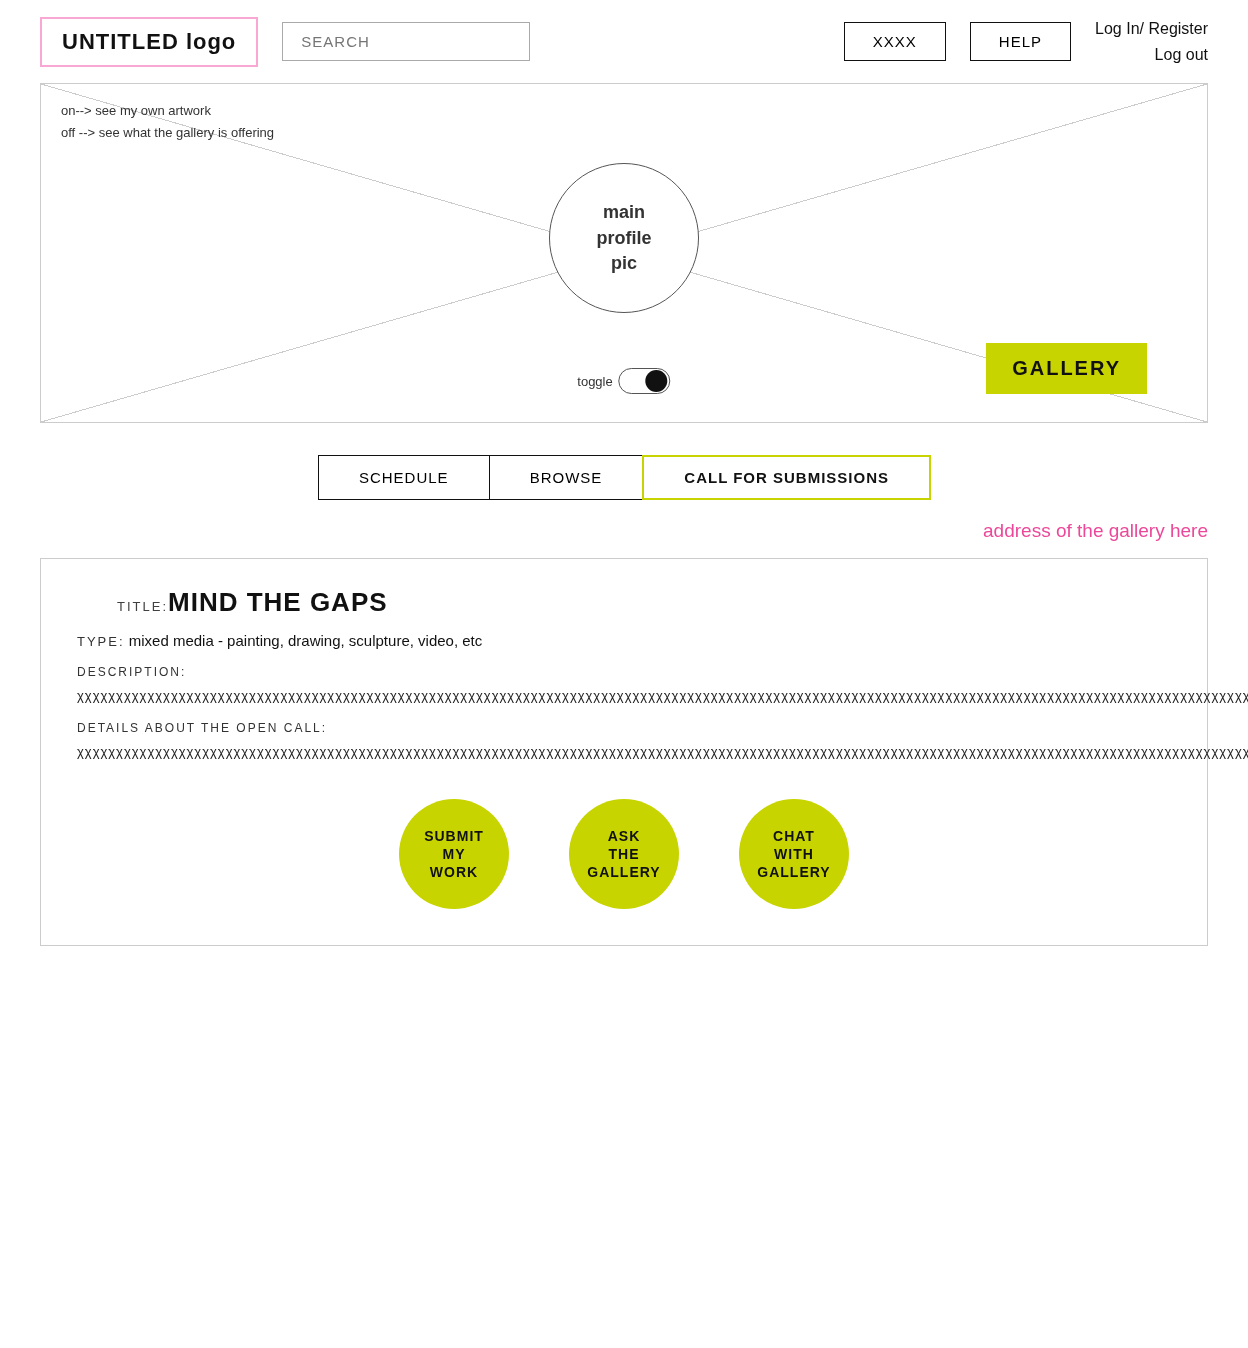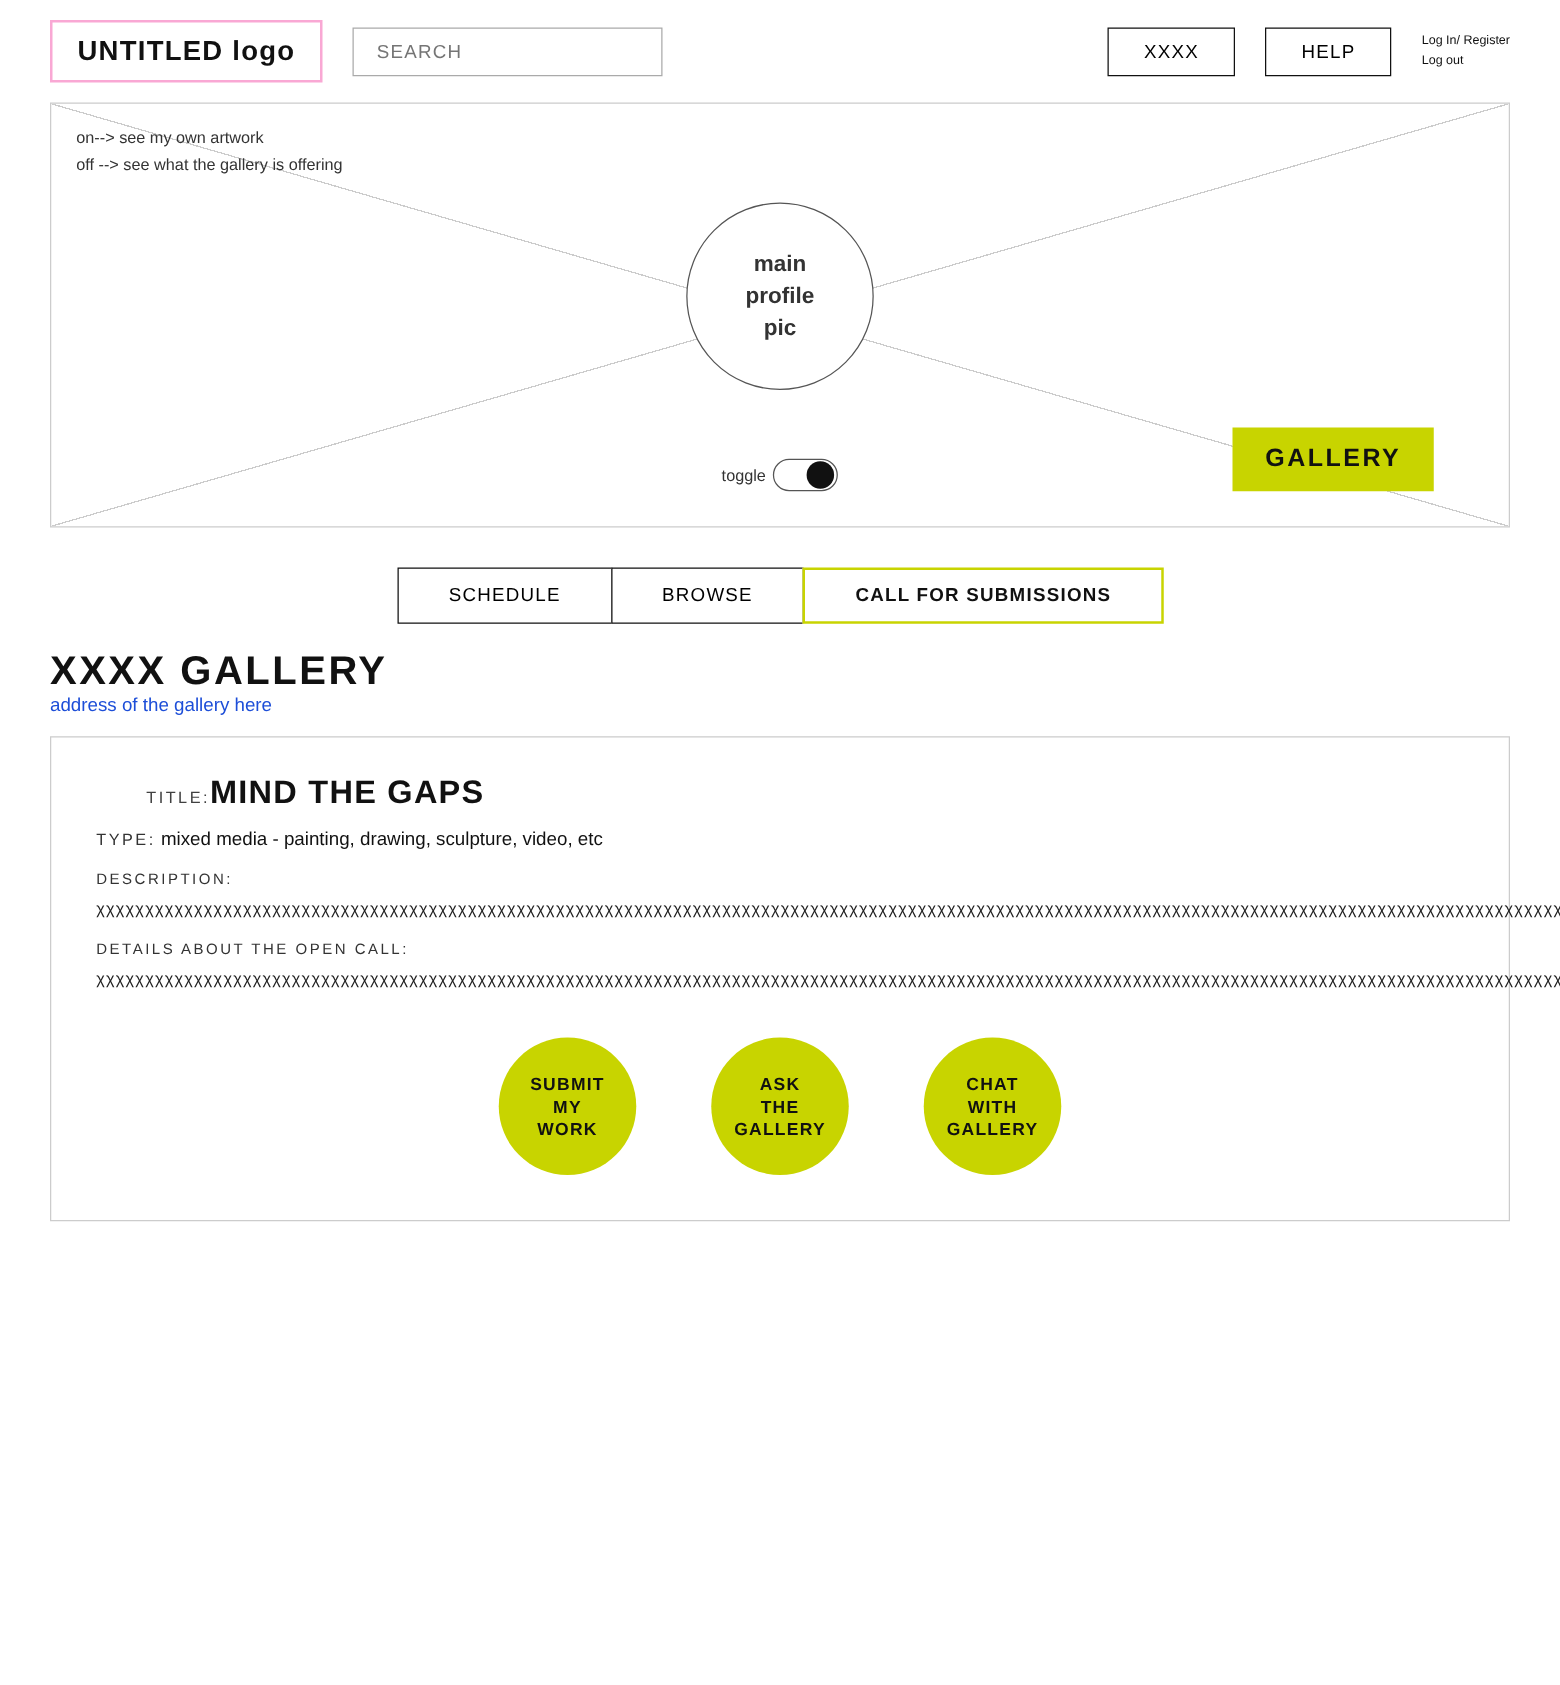--- a/index.html
+++ b/index.html
@@ -53,22 +53,22 @@
       background: #fff;
       padding: 10px 28px;
       font-size: 15px;
       letter-spacing: 1px;
       cursor: pointer;
     }
 
     .auth-links {
       display: flex;
       flex-direction: column;
-      align-items: flex-start;
-      font-size: 10px;
+      align-items: flex-end;
+      font-size: 16px;
       line-height: 1.6;
       color: #111;
     }
 
     .auth-links span {
       cursor: pointer;
       text-decoration: none;
     }
 
     
@@ -202,23 +202,24 @@
     }
 
     .gallery-name {
       font-size: 32px;
       font-weight: bold;
       letter-spacing: 2px;
       line-height: 1.1;
     }
 
     .gallery-address {
-      font-size: 15px;
-      color: #1d4ed8;
+      font-size: 19px;
+      color: #ec4899;
       margin-top: 2px;
+      text-align: right;
     }
 
     
     .content-card {
       margin: 0 40px 40px 40px;
       border: 1px solid #ccc;
       padding: 28px 36px 36px 36px;
     }
 
     .submission-title {
@@ -337,21 +338,20 @@
   </button>
   <button class="nav-tab">
     <span>BROWSE</span>
   </button>
   <button class="nav-tab highlight">
     <span>CALL FOR SUBMISSIONS</span>
   </button>
 </div>
 
 <div class="gallery-info">
-  <div class="gallery-name">XXXX GALLERY</div>
   <div class="gallery-address">address of the gallery here</div>
 </div>
 
 <div class="content-card">
   <div class="submission-title">
     <span class="label">TITLE:</span><span>MIND THE GAPS</span>
   </div>
   <div class="submission-type">
     <span class="label">TYPE:</span> <span>mixed media - painting, drawing, sculpture, video, etc</span>
   </div>

